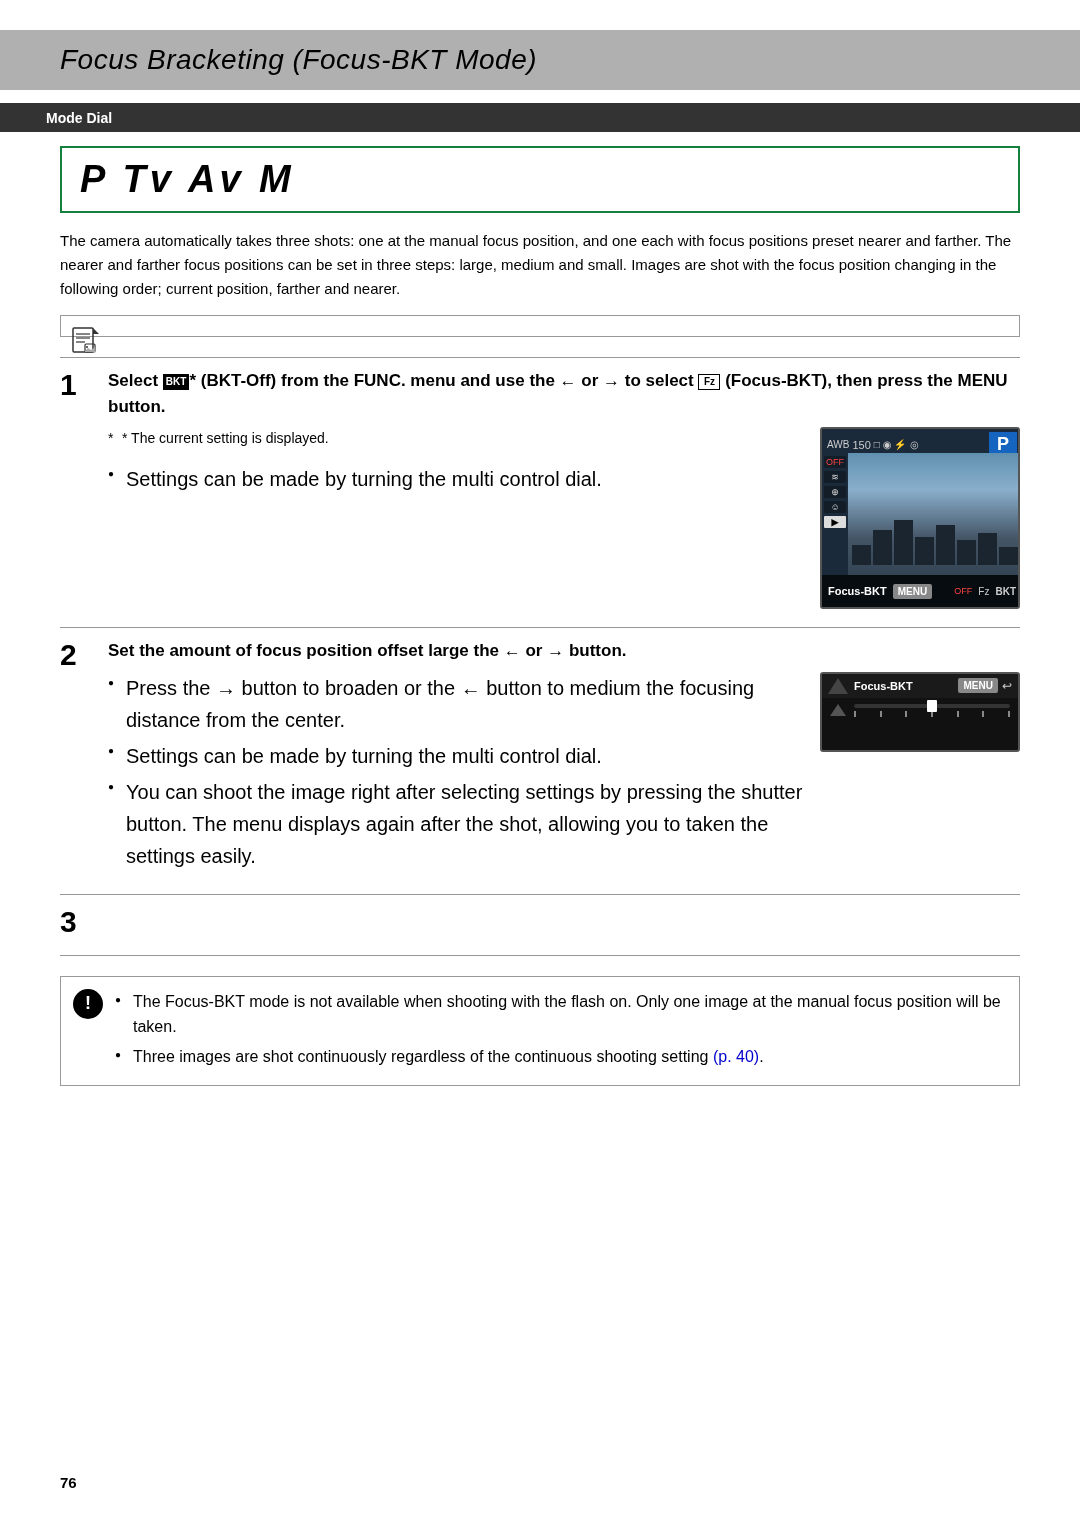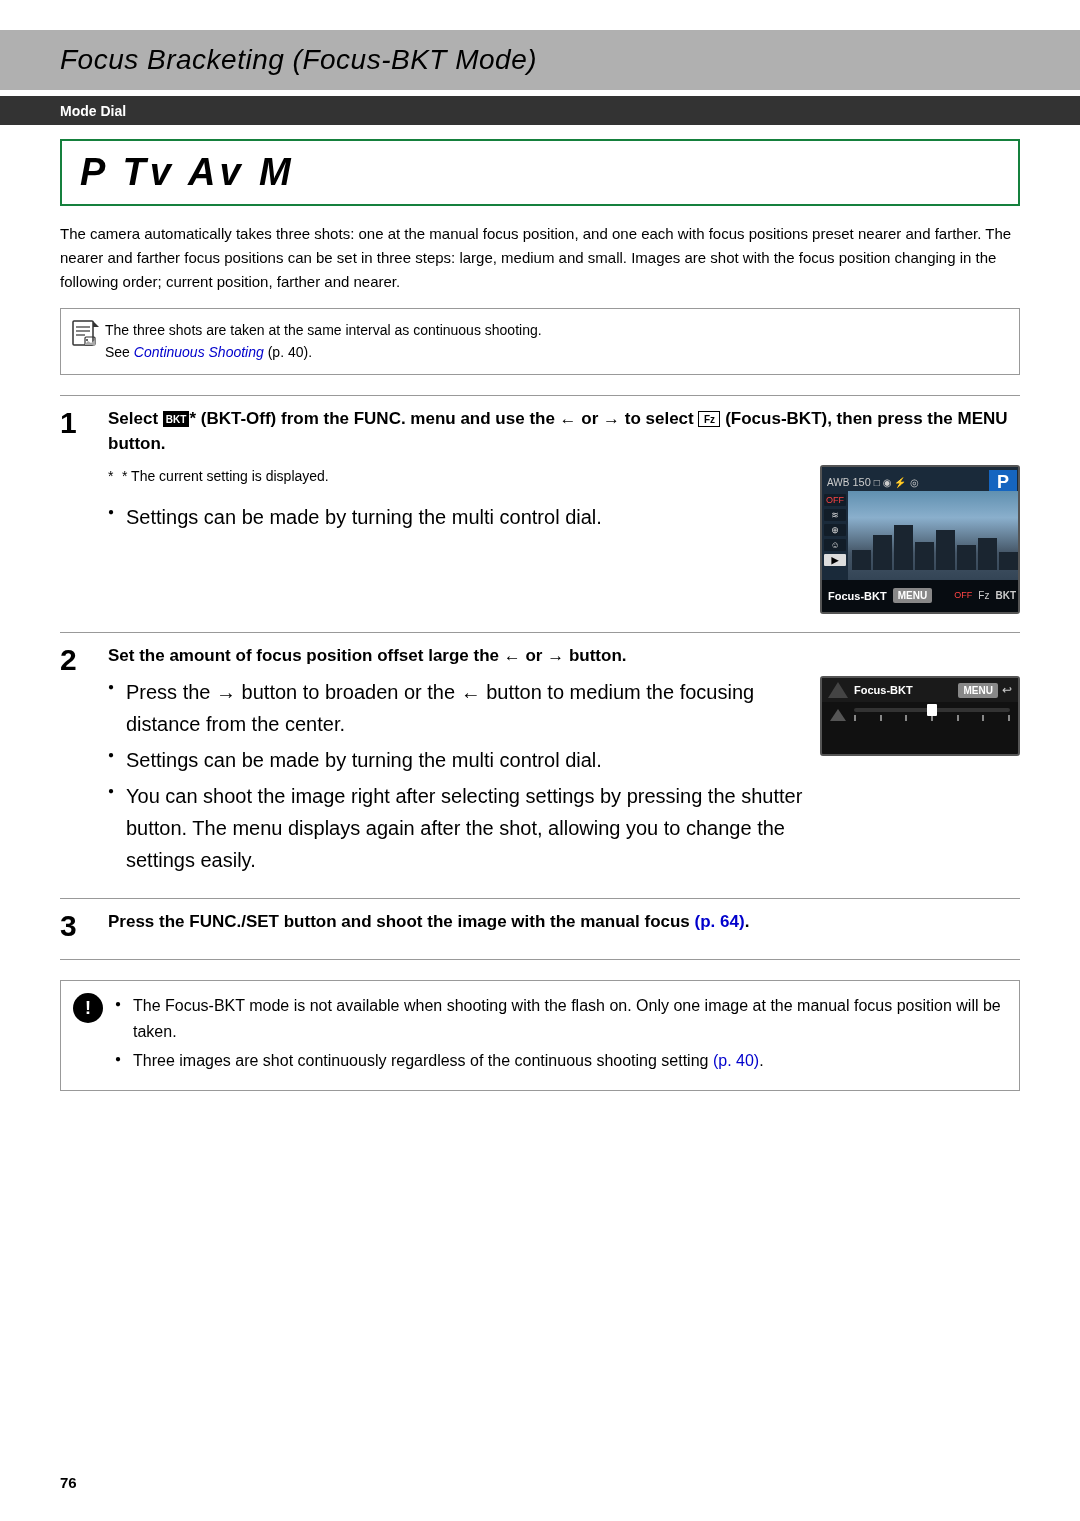--- a/index.html
+++ b/index.html
@@ -34,22 +34,22 @@
       font-weight: 400;
       font-style: italic;
       letter-spacing: 0.5px;
       color: #000;
       font-family: Arial Black, Arial, sans-serif;
     }
 
     
     .mode-dial-bar {
       background: #333;
-      margin: 6px -60px;
-      padding: 6px 60px;
+      margin: 13px -60px;
+      padding: 6px 46px;
       margin-bottom: 14px;
     }
 
     .mode-dial-label {
       color: #fff;
       font-size: 14px;
       font-weight: bold;
     }
 
     
@@ -190,21 +190,21 @@
       min-width: 200px;
       border: 2px solid #555;
       background: #1a1a1a;
       overflow: hidden;
       border-radius: 3px;
     }
 
     
     .cam1 {
       width: 200px;
-      height: 145px;
+      height: 178px;
       background: #1a2a3a;
       position: relative;
       overflow: hidden;
     }
 
     .cam1-top-bar {
       display: flex;
       justify-content: space-between;
       align-items: center;
       padding: 3px 5px;
@@ -566,24 +566,20 @@
       <rect x="2" y="2" width="20" height="24" rx="1" fill="none" stroke="#333" stroke-width="1.5"></rect>
       <line x1="5" y1="8" x2="19" y2="8" stroke="#333" stroke-width="1.2"></line>
       <line x1="5" y1="12" x2="19" y2="12" stroke="#333" stroke-width="1.2"></line>
       <line x1="5" y1="16" x2="14" y2="16" stroke="#333" stroke-width="1.2"></line>
       <polygon points="22,2 28,8 22,8" fill="#333"></polygon>
 
       <rect x="14" y="18" width="10" height="8" rx="1" fill="none" stroke="#333" stroke-width="1.2"></rect>
       <circle cx="16" cy="21" r="1" fill="#333"></circle>
       <polyline points="14,25 17,22 20,24 24,21 24,26 14,26" fill="#aaa" stroke="none"></polyline>
     </svg>
-    <div class="note-text">
-      <span>The three shots are taken at the same interval as continuous shooting.</span><br>
-      <span>See </span><em><a href="#" class="link-blue">Continuous Shooting</a></em><span> (p. 40).</span>
-    </div>
   </div>
 
   
   <div class="steps-section">
 
     <div class="step">
       <div class="step-inner">
         <div class="step-number">1</div>
         <div class="step-content">
           <div class="step-title">
@@ -651,21 +647,21 @@
       <div class="step-inner">
         <div class="step-number">2</div>
         <div class="step-content">
           <div class="step-title">
             Set the amount of focus position offset large the ← or → button.
           </div>
           <div class="step-body">
             <div class="step-notes">
               <div class="step-bullet-item">Press the → button to broaden or the ← button to medium the focusing distance from the center.</div>
               <div class="step-bullet-item">Settings can be made by turning the multi control dial.</div>
-              <div class="step-bullet-item">You can shoot the image right after selecting settings by pressing the shutter button. The menu displays again after the shot, allowing you to change the settings easily.</div>
+              <div class="step-bullet-item">You can shoot the image right after selecting settings by pressing the shutter button. The menu displays again after the shot, allowing you to taken the settings easily.</div>
             </div>
 
             <div>
               <div class="cam2">
                 <div class="cam2-top">
                   <div class="cam2-triangle"></div>
                   <span class="cam2-focus-label">Focus-BKT</span>
                   <span class="cam2-menu">MENU</span>
                   <span class="cam2-back">↩</span>
                 </div>
@@ -689,23 +685,20 @@
               </div>
             </div>
           </div>
         </div>
       </div>
     </div>
 
     <div class="step3">
       <div class="step3-inner">
         <div class="step3-number">3</div>
-        <div class="step3-title">
-          <span>Press the FUNC./SET button and shoot the image with the manual focus </span><a href="#" class="link-blue">(p. 64)</a><span>.</span>
-        </div>
       </div>
     </div>
 
   </div>
 
   <hr class="bottom-rule">
 
   
   <div class="warning-box">
     <div class="warning-icon-wrap">

